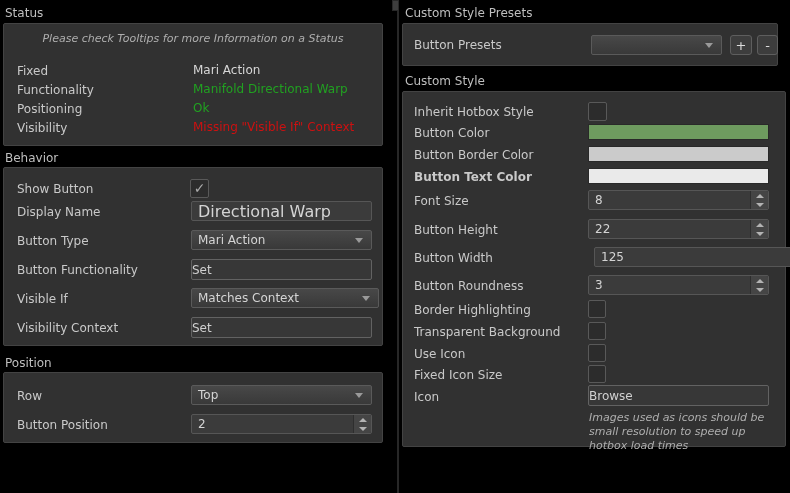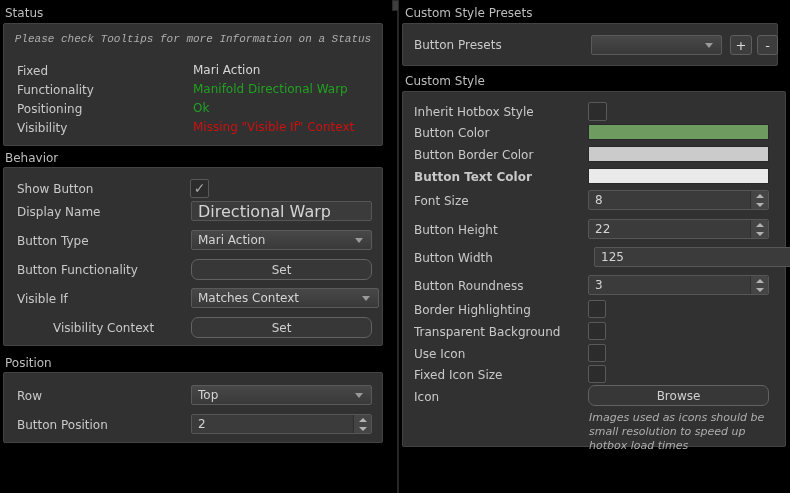--- a/index.html
+++ b/index.html
@@ -26,23 +26,23 @@
   .dropdown{
     position:absolute;background:linear-gradient(#484848,#393939);border:1px solid #5a5a5a;
     border-radius:2px;box-sizing:border-box;display:flex;align-items:center;padding:0 6px;cursor:default;
     color:#d4d4d4;
   }
   .dd-arrow{
     position:absolute;right:8px;top:50%;margin-top:-2px;width:0;height:0;
     border-left:4px solid transparent;border-right:4px solid transparent;border-top:5px solid #9a9a9a;
   }
   .pushbtn{
-    position:absolute;background:#373737;border:1px solid #626262;border-radius:7px;color:#d0d0d0;
+    position:absolute;background:#373737;border:1px solid #626262;border-radius:2px;color:#d0d0d0;
     font-family:"DejaVu Sans","Liberation Sans",sans-serif;font-size:12px;box-sizing:border-box;
-    text-align:center;padding:0;cursor:default;
+    text-align:left;padding:0;cursor:default;
   }
   .smallbtn{
     position:absolute;background:#3d3d3d;border:1px solid #5e5e5e;border-radius:3px;color:#dcdcdc;
     font-family:"DejaVu Sans","Liberation Sans",sans-serif;font-size:13px;line-height:17px;
     box-sizing:border-box;text-align:center;padding:0;cursor:default;
   }
   .checkbox{
     position:absolute;background:#2c2c2c;border:1px solid #595959;border-radius:2px;
     box-sizing:border-box;text-align:center;overflow:hidden;
   }
@@ -68,21 +68,21 @@
 </style>
 </head>
 <body>
 
 <div class="root">
 
   <div class="abs" style="left:0;top:0;width:397px;height:493px;">
 
     <div class="gtitle" style="left:5px;top:6px;">Status</div>
     <div class="gbox" style="left:3px;top:23px;width:380px;height:123px;">
-      <div class="note center" style="left:0;right:0;top:8px;font-family:Liberation Mono, monospace;">Please check Tooltips for more Information on a Status</div>
+      <div class="note center" style="left:0;right:0;top:8px;">Please check Tooltips for more Information on a Status</div>
 
       <div class="label" style="left:13px;top:38px;">Fixed</div>
       <div class="value v-neutral" style="left:189px;top:39px;">Mari Action</div>
 
       <div class="label" style="left:13px;top:57px;">Functionality</div>
       <div class="value v-ok" style="left:189px;top:58px;">Manifold Directional Warp</div>
 
       <div class="label" style="left:13px;top:76px;">Positioning</div>
       <div class="value v-ok" style="left:189px;top:77px;">Ok</div>
 
@@ -109,21 +109,21 @@
 
       <div class="label" style="left:13px;top:93px;">Button Functionality</div>
       <button class="pushbtn" style="left:187px;top:91px;width:181px;height:21px;">Set</button>
 
       <div class="label" style="left:13px;top:122px;">Visible If</div>
       <div class="dropdown" style="left:187px;top:120px;width:188px;height:20px;">
         <span>Matches Context</span>
         <span class="dd-arrow"></span>
       </div>
 
-      <div class="label" style="left:13px;top:151px;margin-left:36px;">Visibility Context</div>
+      <div class="label" style="left:13px;top:151px;">Visibility Context</div>
       <button class="pushbtn" style="left:187px;top:149px;width:181px;height:21px;">Set</button>
     </div>
 
     <div class="gtitle" style="left:5px;top:356px;">Position</div>
     <div class="gbox" style="left:3px;top:372px;width:380px;height:71px;">
 
       <div class="label" style="left:13px;top:14px;">Row</div>
       <div class="dropdown" style="left:187px;top:12px;width:181px;height:20px;">
         <span>Top</span>
         <span class="dd-arrow"></span>

